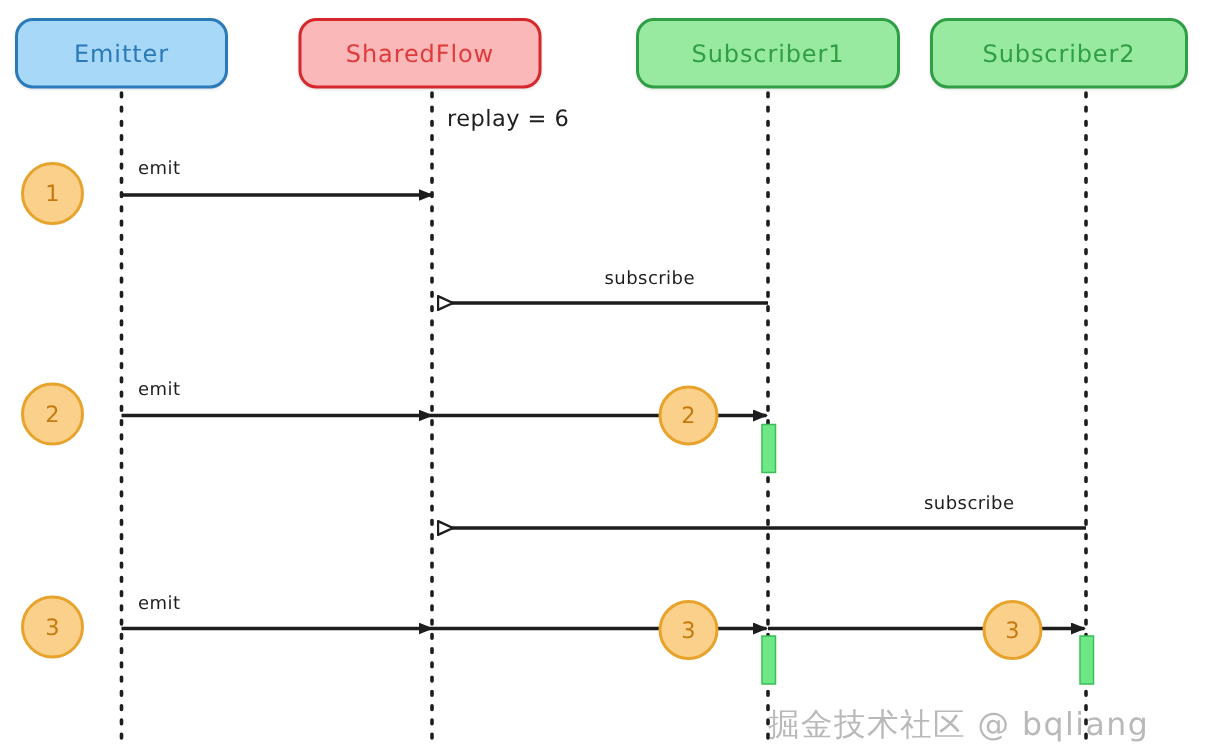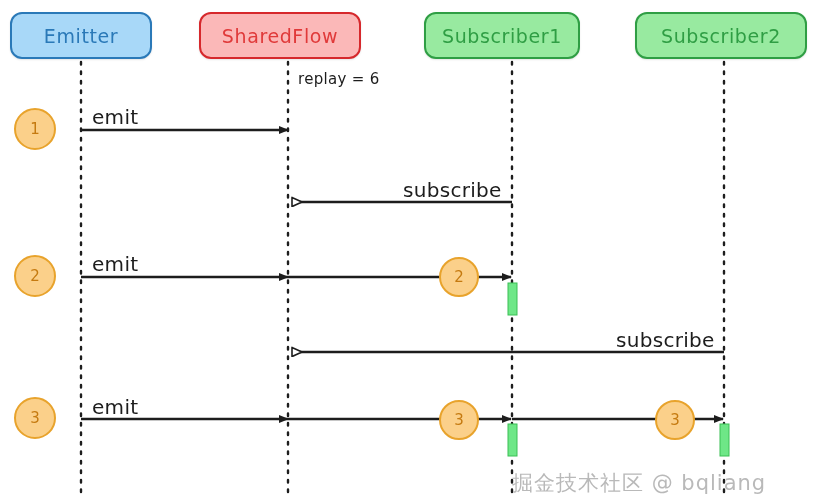--- a/index.html
+++ b/index.html
@@ -30,28 +30,28 @@
     border-radius: 12px;
     border-width: 2.5px;
     border-style: solid;
     display: flex;
     align-items: center;
     justify-content: center;
     box-shadow: 0 1px 2px rgba(0,0,0,0.10);
   }
   .participant-label {
     font-family: "DejaVu Sans", sans-serif;
-    font-size: 19px;
+    font-size: 16px;
     letter-spacing: 0.6px;
     white-space: nowrap;
   }
   .msg-label {
     position: absolute;
     font-family: "DejaVu Sans", sans-serif;
-    font-size: 20px;
+    font-size: 12px;
     color: #1d1d1d;
     white-space: nowrap;
     letter-spacing: 0.3px;
   }
   .note-label {
     position: absolute;
     font-family: "DejaVu Sans", sans-serif;
     font-size: 15px;
     color: #1d1d1d;
     white-space: nowrap;
@@ -113,24 +113,24 @@
       </g>
   </svg>
 
   <div id="participants-layer">
       <div class="participant-box" style="left: 10px; top: 12px; width: 142px; height: 47px; background: rgb(168, 216, 248); border-color: rgb(42, 121, 184);">
         <span class="participant-label" style="color: rgb(42, 121, 184);">Emitter</span>
       </div>
       <div class="participant-box" style="left: 199px; top: 12px; width: 162px; height: 47px; background: rgb(251, 184, 184); border-color: rgb(214, 40, 44);">
         <span class="participant-label" style="color: rgb(224, 58, 58);">SharedFlow</span>
       </div>
-      <div class="participant-box" style="left: 424px; top: 12px; width: 156px; height: 47px; background: rgb(152, 234, 160); border-color: rgb(47, 158, 68);">
+      <div class="participant-box" style="left: 424px; top: 12px; width: 176px; height: 47px; background: rgb(152, 234, 160); border-color: rgb(47, 158, 68);">
         <span class="participant-label" style="color: rgb(47, 158, 68);">Subscriber1</span>
       </div>
-      <div class="participant-box" style="left: 635px; top: 12px; width: 172px; height: 47px; background: rgb(152, 234, 160); border-color: rgb(47, 158, 68);">
+      <div class="participant-box" style="left: 620px; top: 12px; width: 172px; height: 47px; background: rgb(152, 234, 160); border-color: rgb(47, 158, 68);">
         <span class="participant-label" style="color: rgb(47, 158, 68);">Subscriber2</span>
       </div>
     </div>
   <div id="notes-layer">
       <div class="note-label" style="left: 298px; top: 70px;">replay = 6</div>
     </div>
   <div id="labels-layer">
       <div class="msg-label" style="left: 92px; top: 105px;">emit</div>
       <div class="msg-label" style="left: 403px; top: 178px;">subscribe</div>
       <div class="msg-label" style="left: 92px; top: 252px;">emit</div>

